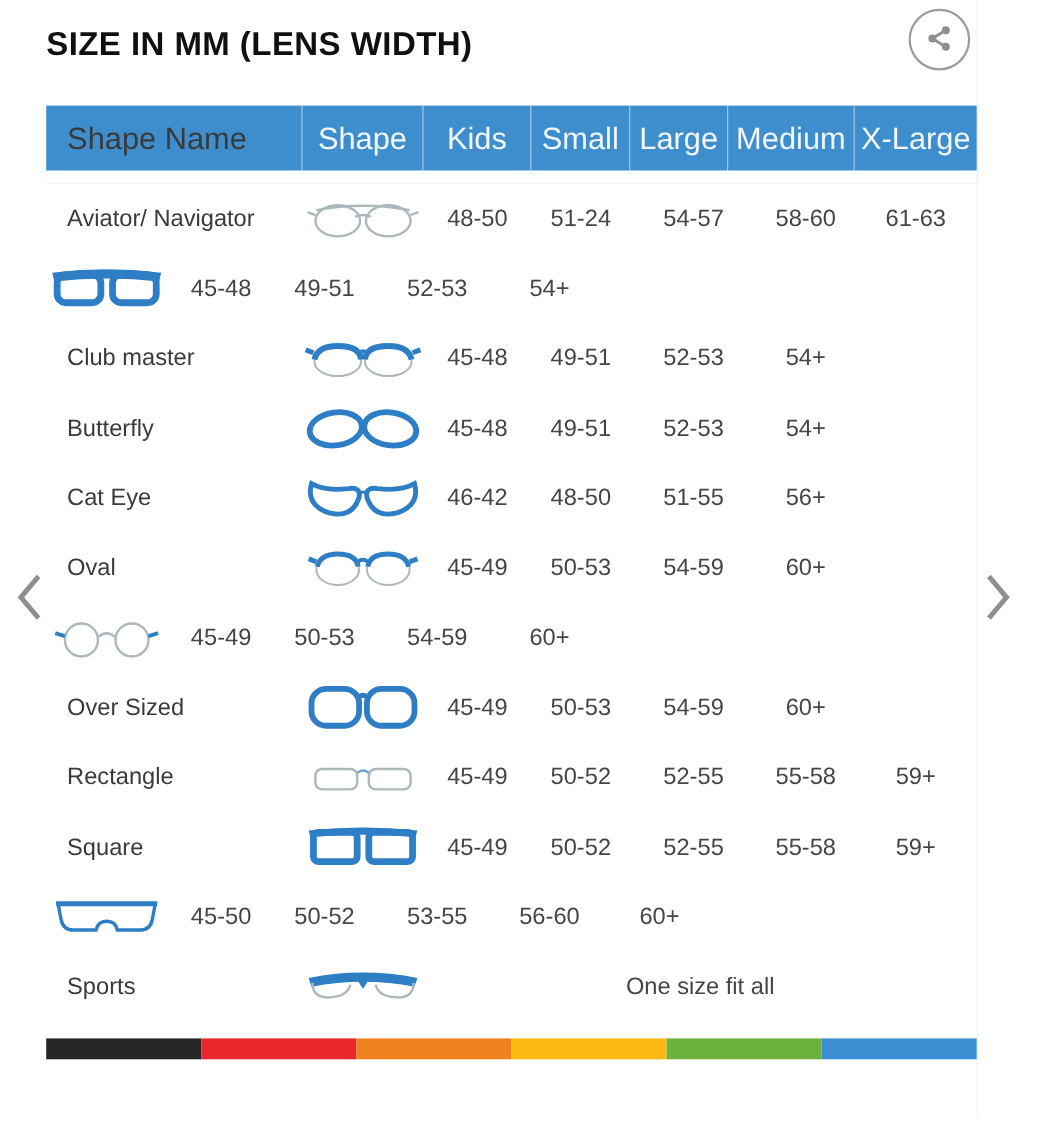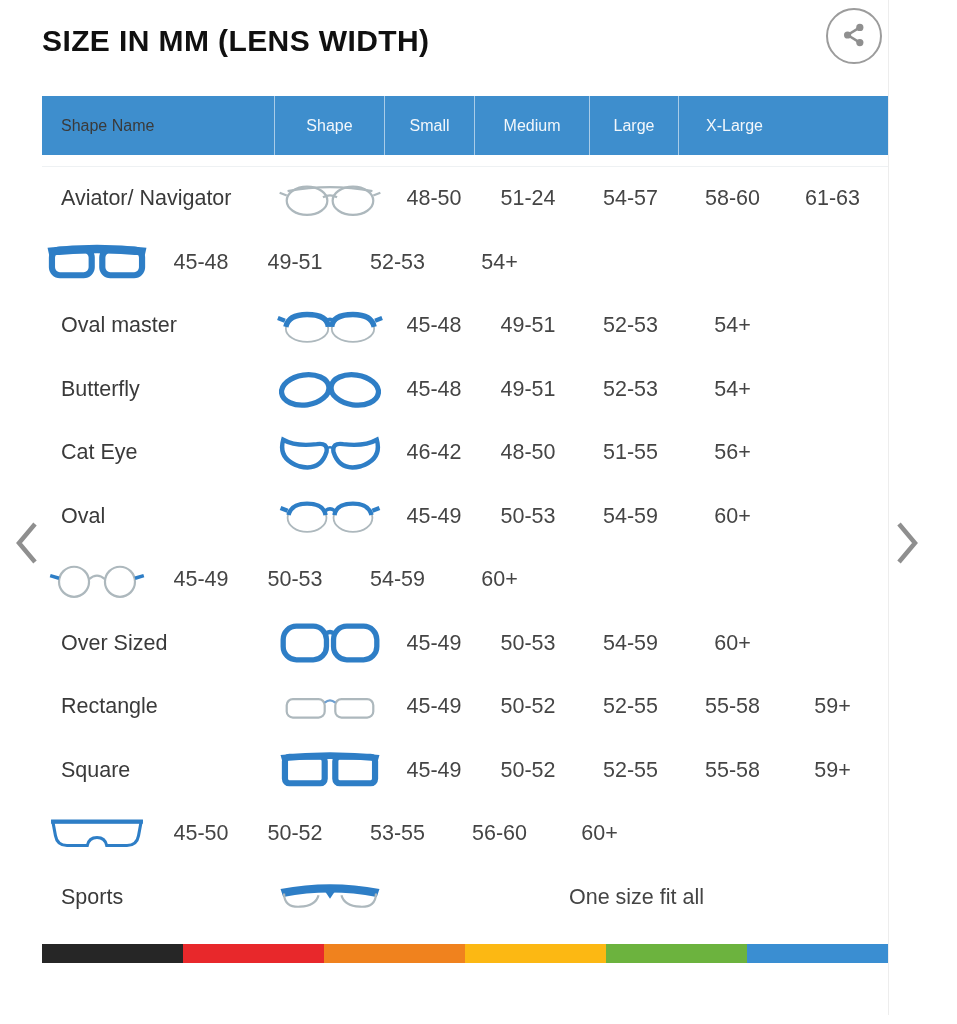--- a/index.html
+++ b/index.html
@@ -15,21 +15,21 @@
     position:absolute;left:826px;top:8px;width:56px;height:56px;border-radius:50%;
     border:2px solid #9c9c9c;background:#ffffff;display:flex;align-items:center;
     justify-content:center;cursor:pointer;box-sizing:border-box;padding:0;
   }
   .table-header{
     position:absolute;left:42px;top:96px;width:846px;height:59px;
     display:flex;background:#3E8ECD;
   }
   .hcell{
     display:flex;align-items:center;justify-content:center;
-    color:#f2f7fb;font-size:16px;box-sizing:border-box;
+    color:#f2f7fb;font-size:28px;box-sizing:border-box;
     border-right:1px solid rgba(255,255,255,.55);
   }
   .hcell:last-child{border-right:none;}
   .table-body{
     position:absolute;left:42px;top:166px;width:846px;
     border-top:1px solid #eef1f3;
   }
   .trow{display:flex;height:63.5px;}
   .cell{
     display:flex;align-items:center;justify-content:center;
@@ -71,23 +71,24 @@
       <circle cx="6.5" cy="12" r="3.1" fill="#8f8f8f"></circle>
       <circle cx="17" cy="5.5" r="3.1" fill="#8f8f8f"></circle>
       <circle cx="17" cy="18.5" r="3.1" fill="#8f8f8f"></circle>
     </svg>
   </span>
 </button>
 
 <div class="table-header">
     <div class="hcell col-name">Shape Name</div>
     <div class="hcell col-shape">Shape</div>
+    <div class="hcell col-kids">Kids</div>
     <div class="hcell col-small">Small</div>
+    <div class="hcell col-large">Large</div>
     <div class="hcell col-medium">Medium</div>
-    <div class="hcell col-large">Large</div>
     <div class="hcell col-xlarge">X-Large</div>
   </div>
 <div class="table-body">
     <div class="trow">
       <div class="cell col-name">Aviator/ Navigator</div>
       <div class="cell col-shape glasses-icon">
         <svg width="106" height="46" viewBox="0 0 120 52">
           <g fill="none" stroke="#ADB8BD" stroke-width="2.5">
             <ellipse cx="34" cy="28" rx="23" ry="16"></ellipse>
             <ellipse cx="86" cy="28" rx="23" ry="16"></ellipse>
@@ -112,21 +113,21 @@
           <rect x="66" y="12" width="45" height="29" rx="9" fill="none" stroke="#2E7EC6" stroke-width="7"></rect>
         </svg>
       </div>
       <div class="cell col-kids">45-48</div>
       <div class="cell col-small">49-51</div>
       <div class="cell col-medium">52-53</div>
       <div class="cell col-large">54+</div>
       <div class="cell col-xlarge"></div>
     </div>
     <div class="trow">
-      <div class="cell col-name">Oval master</div>
+      <div class="cell col-name">Club master</div>
       <div class="cell col-shape glasses-icon">
         <svg width="106" height="46" viewBox="0 0 120 52">
           <g fill="none" stroke="#ADB8BD" stroke-width="2">
             <ellipse cx="34" cy="29" rx="24" ry="15"></ellipse>
             <ellipse cx="86" cy="29" rx="24" ry="15"></ellipse>
           </g>
           <g fill="none" stroke="#2E7EC6">
             <path d="M10 27 Q13 13 34 13 Q57 13 58 27" stroke-width="6"></path>
             <path d="M62 27 Q63 13 86 13 Q107 13 110 27" stroke-width="6"></path>
             <path d="M56 20 Q60 17 64 20" stroke-width="4"></path>

